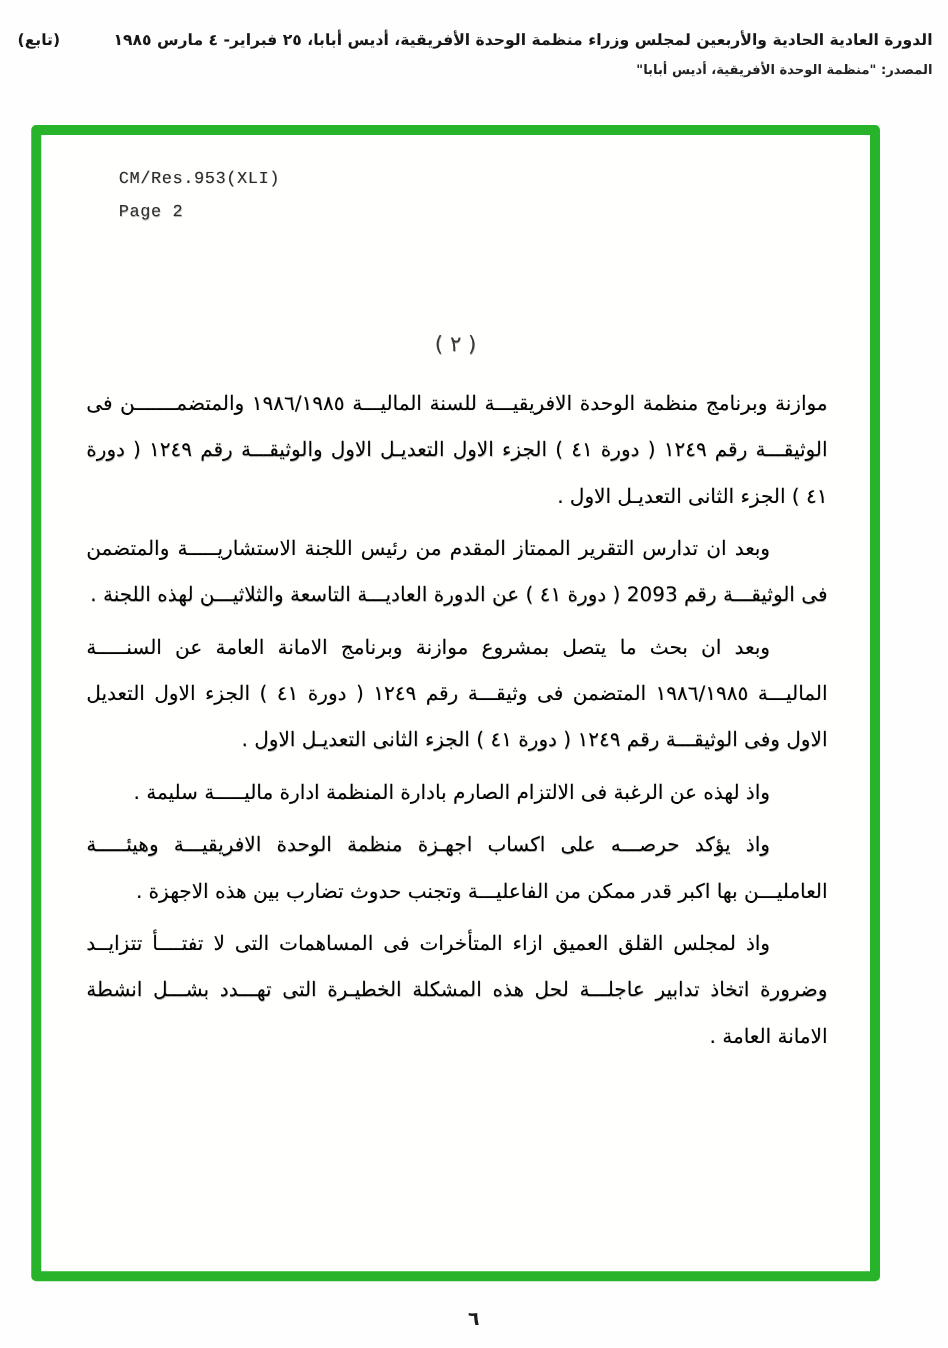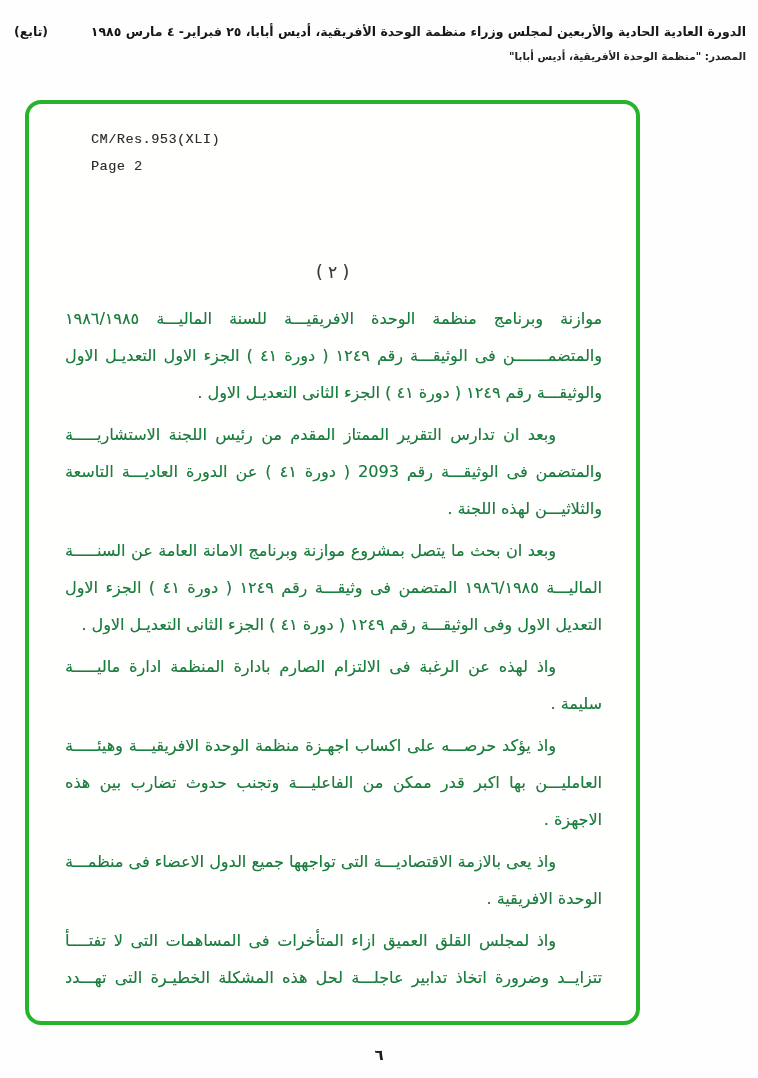--- a/index.html
+++ b/index.html
@@ -21,24 +21,24 @@
   }
   .hdr-line2 {
     position: absolute; top: 50px; right: 12px;
     direction: rtl;
     font-size: 10.5px; font-weight: bold; color: #222;
   }
 
   
   .scan-frame {
     position: absolute; left: 25px; top: 100px;
-    width: 615px; height: 925px;
+    width: 679px; height: 925px;
     box-sizing: border-box;
-    border: 4px solid #0ea5e9;
-    border-radius: 16px;
+    border: 8px solid #0ea5e9;
+    border-radius: 4px;
     background: #fffffd;
   }
 
   
   .doc-ref {
     position: absolute; top: 28px; left: 62px;
     font-family: "Liberation Mono", "DejaVu Sans Mono", monospace;
     font-size: 13.5px; color: #2d2c28; letter-spacing: 0.5px;
     text-shadow: 0.4px 0.4px 0.6px rgba(40,40,40,0.35);
   }
@@ -86,26 +86,25 @@
 
   <div class="scan-frame" style="border-color: rgb(39, 180, 42);">
 
     <div class="doc-ref">
       <div class="ref-line">CM/Res.953(XLI)</div>
       <div class="ref-line">Page 2</div>
     </div>
 
     <div class="section-num">( ٢ )</div>
 
-    <div class="body-text" style="color: #15803d;">
+    <div class="body-text" style="color: #000000;">
       <p>موازنة وبرنامج منظمة الوحدة الافريقيـــة للسنة الماليـــة ١٩٨٦/١٩٨٥ والمتضمـــــــن فى الوثيقـــة رقم ١٢٤٩ ( دورة ٤١ ) الجزء الاول التعديـل الاول والوثيقـــة رقم ١٢٤٩ ( دورة ٤١ ) الجزء الثانى التعديـل الاول .</p>
       <p class="indent">وبعد ان تدارس التقرير الممتاز المقدم من رئيس اللجنة الاستشاريـــــة والمتضمن فى الوثيقـــة رقم 2093 ( دورة ٤١ ) عن الدورة العاديـــة التاسعة والثلاثيـــن لهذه اللجنة .</p>
       <p class="indent">وبعد ان بحث ما يتصل بمشروع موازنة وبرنامج الامانة العامة عن السنـــــة الماليـــة ١٩٨٦/١٩٨٥ المتضمن فى وثيقـــة رقم ١٢٤٩ ( دورة ٤١ ) الجزء الاول التعديل الاول وفى الوثيقـــة رقم ١٢٤٩ ( دورة ٤١ ) الجزء الثانى التعديـل الاول .</p>
       <p class="indent">واذ لهذه عن الرغبة فى الالتزام الصارم بادارة المنظمة ادارة ماليـــــة سليمة .</p>
       <p class="indent">واذ يؤكد حرصـــه على اكساب اجهـزة منظمة الوحدة الافريقيـــة وهيئـــــة العامليـــن بها اكبر قدر ممكن من الفاعليـــة وتجنب حدوث تضارب بين هذه الاجهزة .</p>
-      <p class="indent">واذ يعى بالازمة الاقتصاديـــة التى تواجهها جميع الدول الاعضاء فى منظمـــة الوحدة الافريقية .</p>
       <p class="indent">واذ لمجلس القلق العميق ازاء المتأخرات فى المساهمات التى لا تفتــــأ تتزايــد وضرورة اتخاذ تدابير عاجلـــة لحل هذه المشكلة الخطيـرة التى تهـــدد بشـــل انشطة الامانة العامة .</p>
     </div>
   </div>
 
   <div class="page-num">٦</div>
 
 </div>
 
 </body></html>

